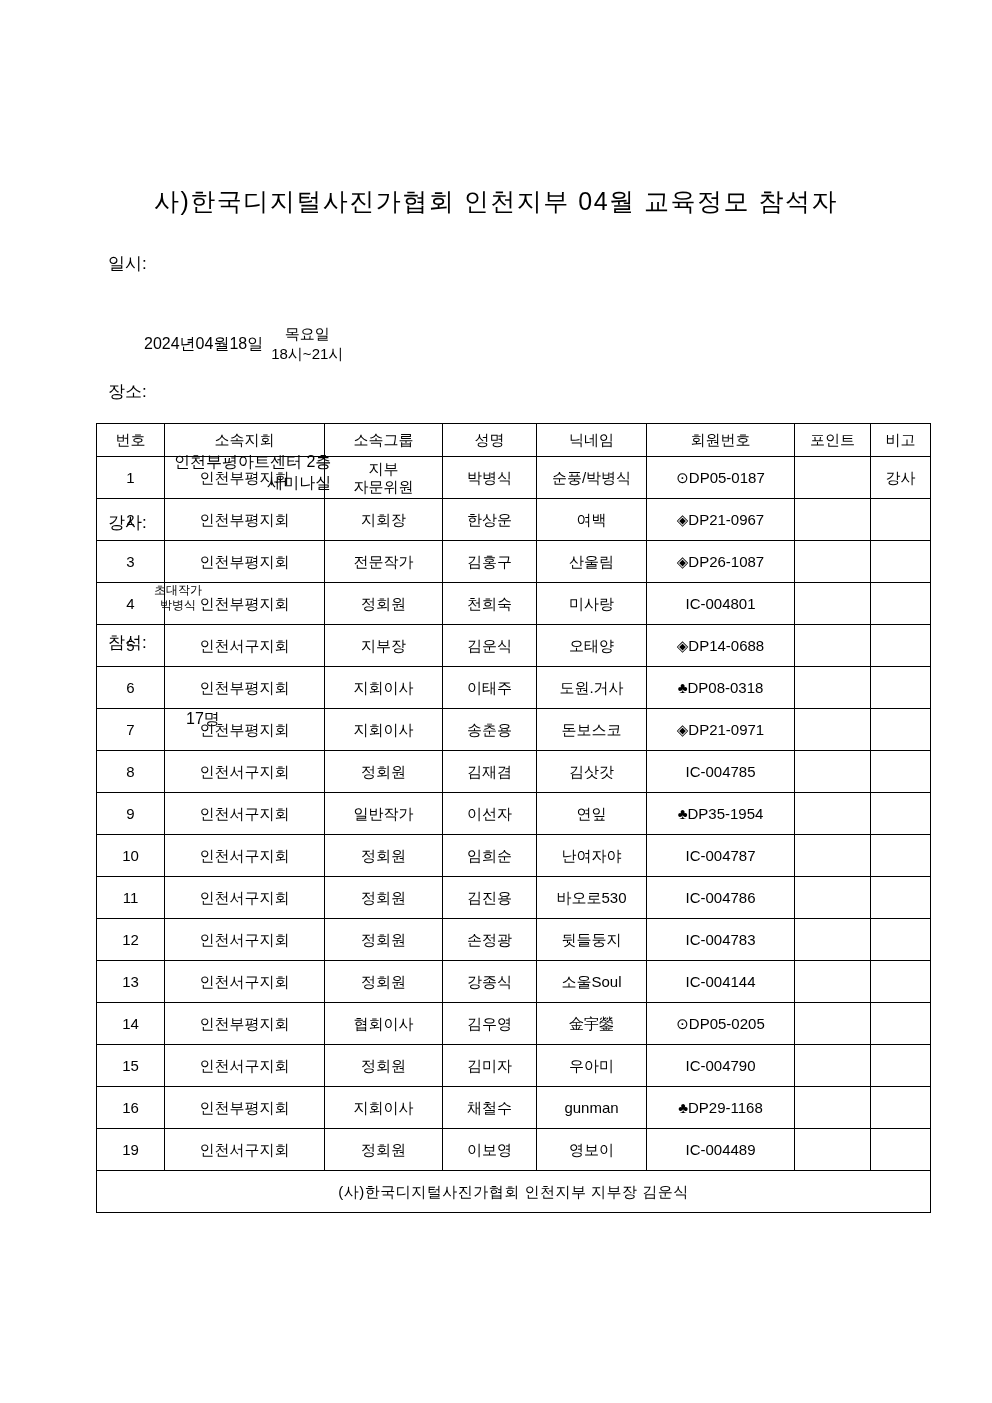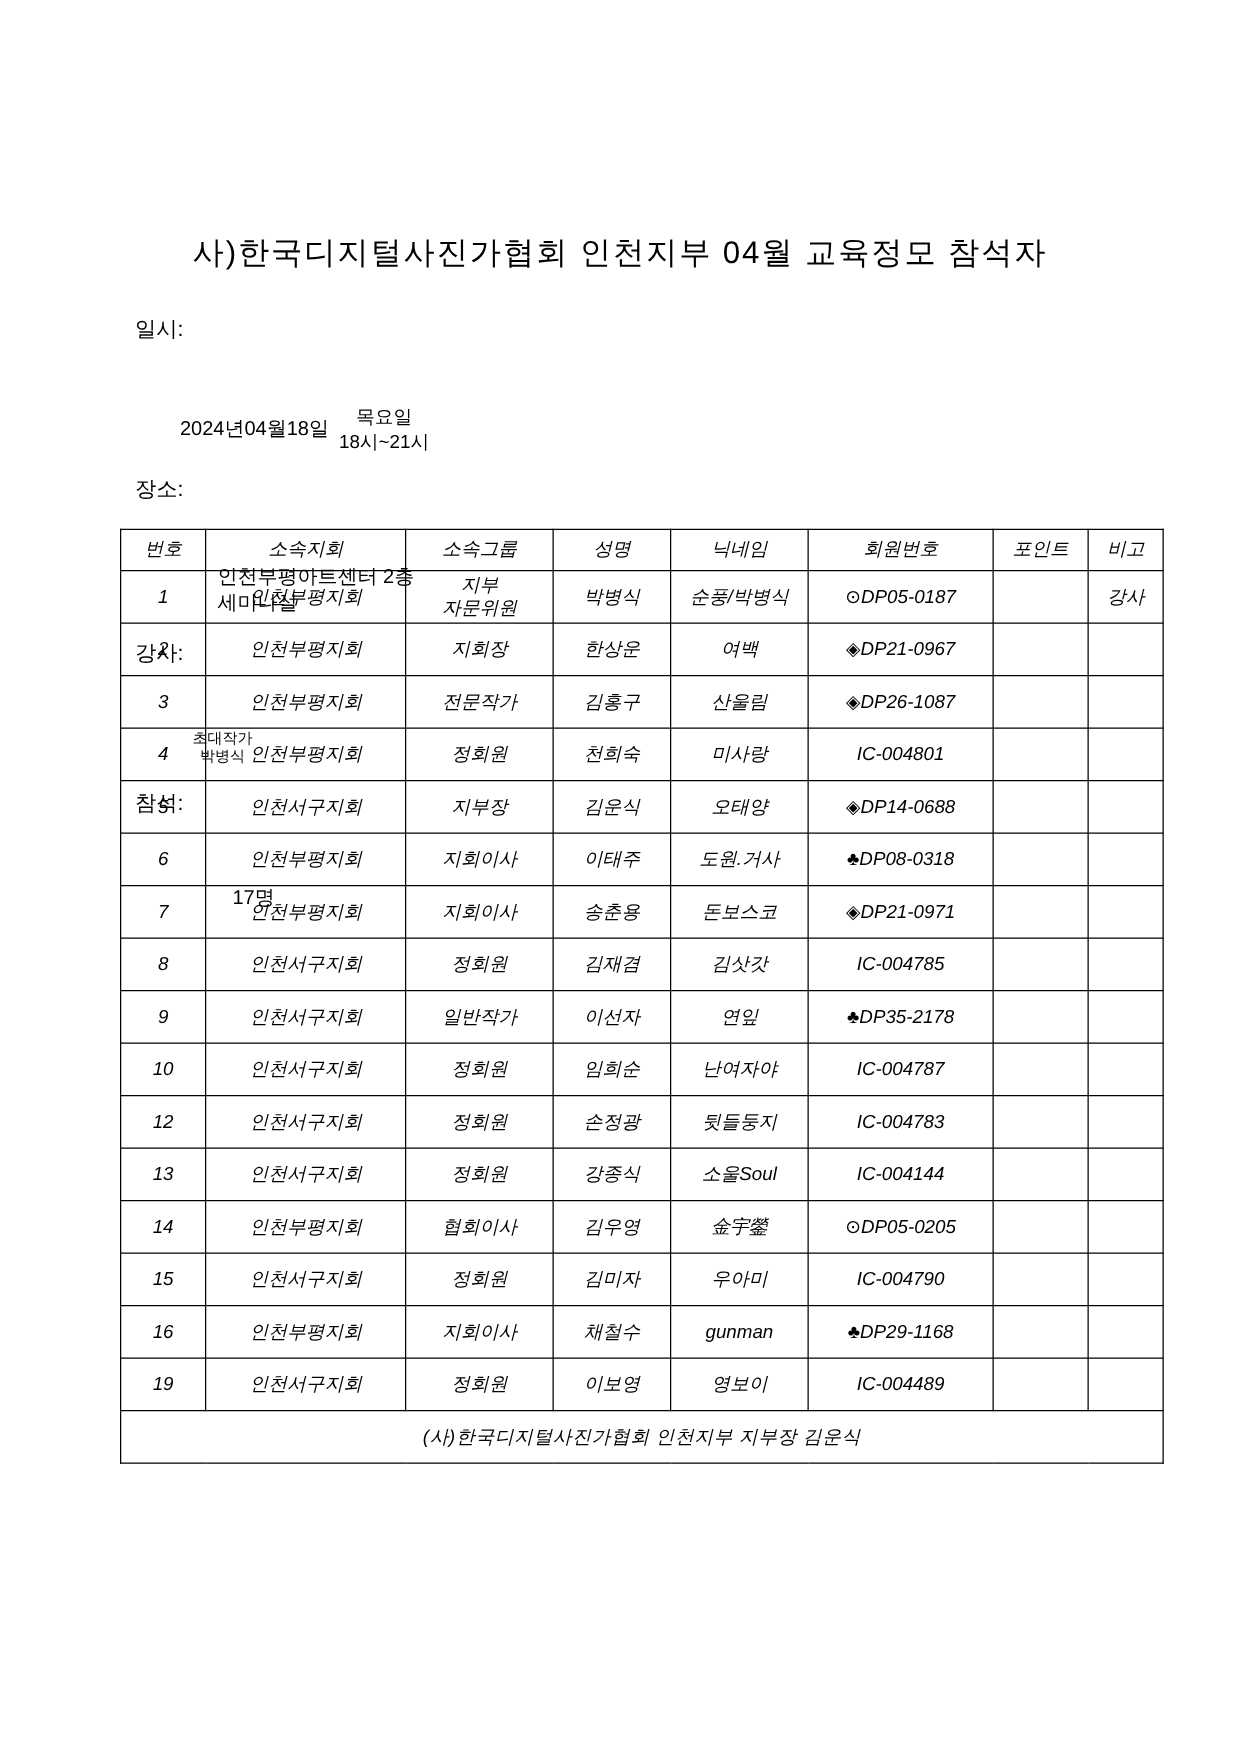--- a/index.html
+++ b/index.html
@@ -72,21 +72,21 @@
     font-size: 16px;
     margin-right: 8px;
   }
   .meta-row.date .d-right {
     font-size: 15px;
     line-height: 1.3;
     text-align: center;
   }
   .meta-row.place .meta-value {
     padding-left: 30px;
-    text-align: left;
+    text-align: right;
     font-size: 16px;
     line-height: 1.3;
   }
   .meta-row.teacher .meta-value {
     padding-left: 10px;
     text-align: center;
     font-size: 12px;
     line-height: 1.3;
     font-family: Liberation Serif, serif;
   }
@@ -95,21 +95,20 @@
     padding-top: 6px;
     font-size: 16px;
   }
 
   
   .tbl-wrap {
     position: absolute;
     top: 423px;
     left: 96px;
     width: 834px;
-    font-style: italic;
   }
   table.attend {
     border-collapse: collapse;
     width: 834px;
     table-layout: fixed;
   }
   table.attend th,
   table.attend td {
     border: 1px solid #000000;
     text-align: center;
@@ -290,31 +289,41 @@
             <td>IC-004785</td>
             <td></td>
             <td></td>
           </tr>
           <tr>
             <td>9</td>
             <td>인천서구지회</td>
             <td>일반작가</td>
             <td>이선자</td>
             <td>연잎</td>
-            <td>♣DP35-2178</td>
+            <td>♣DP35-1954</td>
             <td></td>
             <td></td>
           </tr>
           <tr>
             <td>10</td>
             <td>인천서구지회</td>
             <td>정회원</td>
             <td>임희순</td>
             <td>난여자야</td>
             <td>IC-004787</td>
+            <td></td>
+            <td></td>
+          </tr>
+          <tr>
+            <td>11</td>
+            <td>인천서구지회</td>
+            <td>정회원</td>
+            <td>김진용</td>
+            <td>바오로530</td>
+            <td>IC-004786</td>
             <td></td>
             <td></td>
           </tr>
           <tr>
             <td>12</td>
             <td>인천서구지회</td>
             <td>정회원</td>
             <td>손정광</td>
             <td>뒷들둥지</td>
             <td>IC-004783</td>

